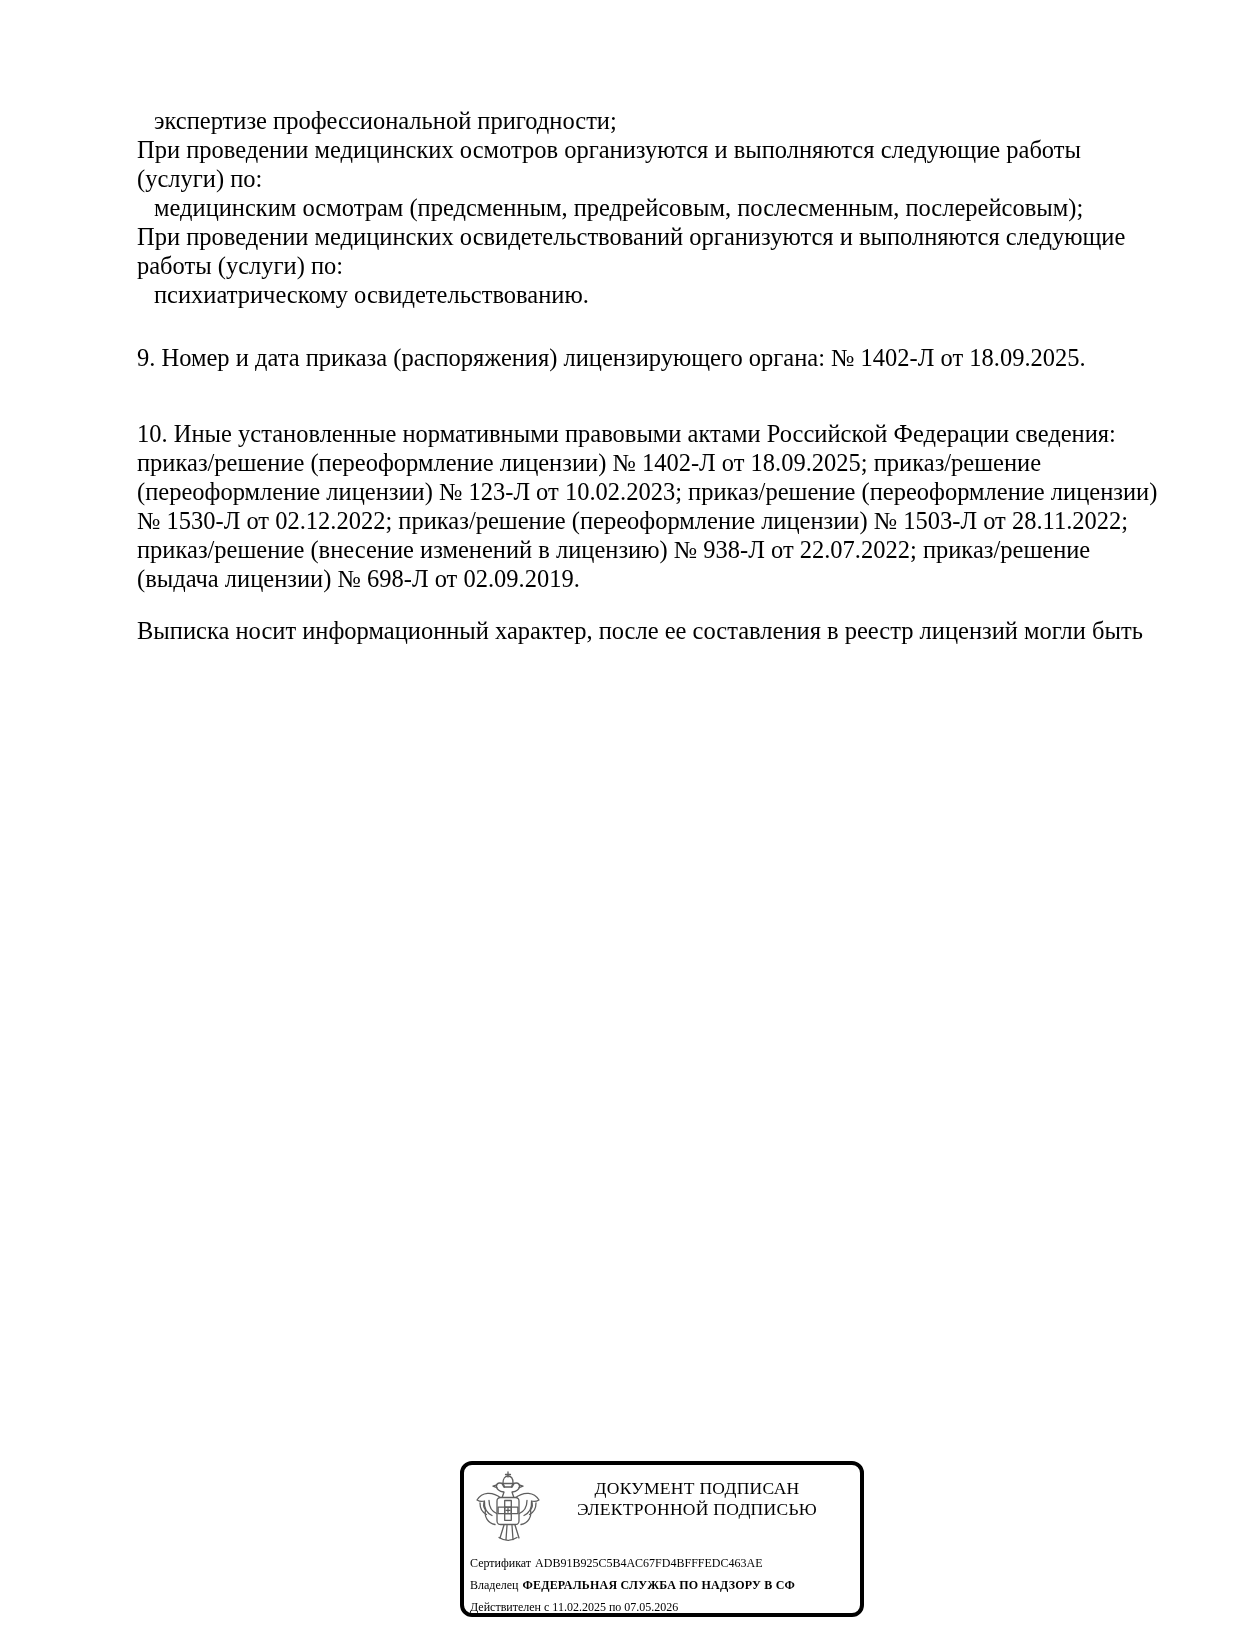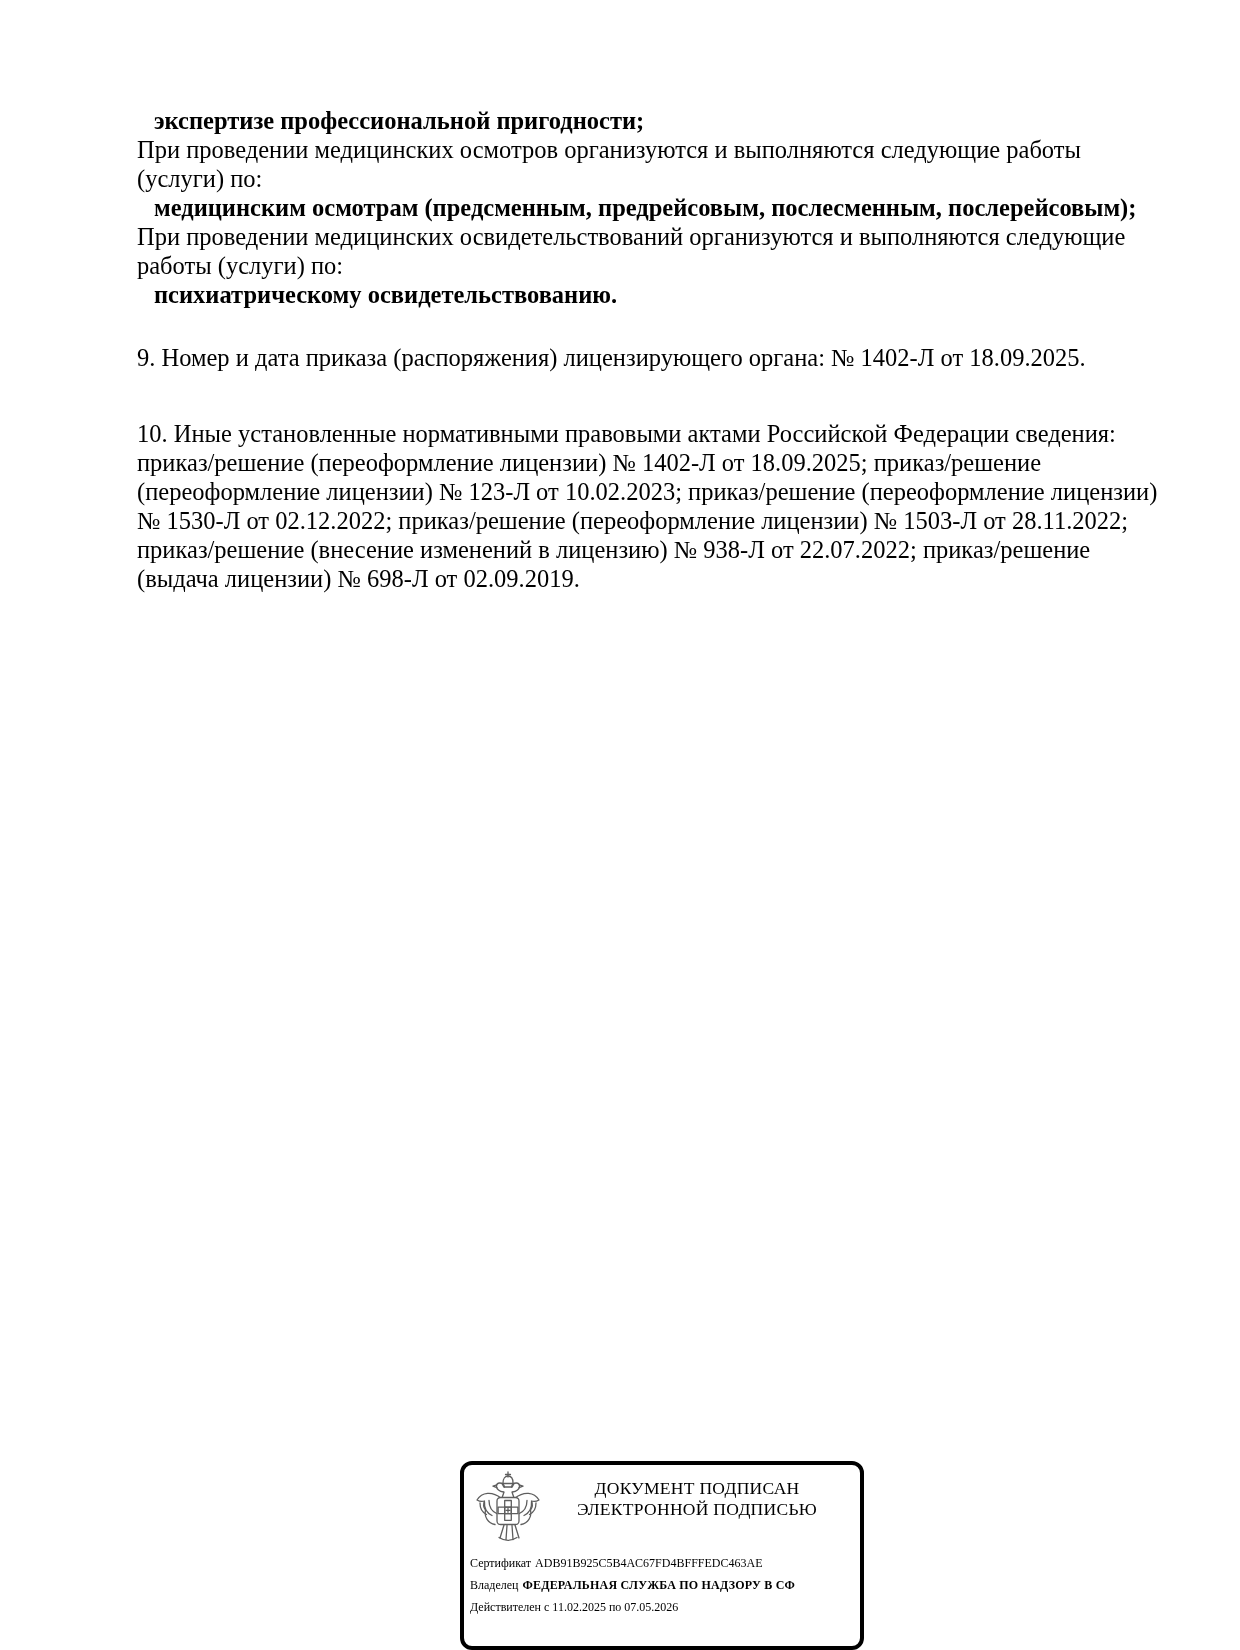--- a/index.html
+++ b/index.html
@@ -10,30 +10,30 @@
     color:#000000;
     font-family:"Liberation Serif","DejaVu Serif",serif;
     overflow:hidden;
   }
   .para{
     position:absolute;left:137px;
     font-size:24.5px;line-height:29px;
     white-space:pre;color:#000000;
   }
   .para .line{height:29px;}
-  .para .line.indent{padding-left:17px;font-weight:bold;}
+  .para .line.indent{padding-left:17px;}
   .p0{top:106px;}
   .p1{top:343px;}
   .p2{top:419px;}
   .p3{top:616px;}
 
   
   .stamp{
     position:absolute;left:460px;top:1461px;
-    width:404px;height:189px;
+    width:404px;height:156px;
     border:4px solid #000000;border-radius:12px;
     box-sizing:border-box;background:#ffffff;
   }
   .emblem{position:absolute;left:9px;top:5px;width:70px;height:74px;}
   .stamp-title{
     position:absolute;left:80px;top:13px;width:306px;
     text-align:center;font-size:17.5px;line-height:21px;
     letter-spacing:0.3px;white-space:nowrap;
   }
   .stamp-info{
@@ -45,21 +45,21 @@
   .own{font-weight:bold;letter-spacing:0.2px;font-family:Liberation Serif, serif;}
 </style>
 </head>
 <body>
 
 <div class="page">
 
   <div class="para p0"><div class="line indent">экспертизе профессиональной пригодности;</div><div class="line">При проведении медицинских осмотров организуются и выполняются следующие работы</div><div class="line">(услуги) по:</div><div class="line indent">медицинским осмотрам (предсменным, предрейсовым, послесменным, послерейсовым);</div><div class="line">При проведении медицинских освидетельствований организуются и выполняются следующие</div><div class="line">работы (услуги) по:</div><div class="line indent">психиатрическому освидетельствованию.</div></div>
   <div class="para p1"><div class="line">9. Номер и дата приказа (распоряжения) лицензирующего органа: № 1402-Л от 18.09.2025.</div></div>
   <div class="para p2"><div class="line">10. Иные установленные нормативными правовыми актами Российской Федерации сведения:</div><div class="line">приказ/решение (переоформление лицензии) № 1402-Л от 18.09.2025; приказ/решение</div><div class="line">(переоформление лицензии) № 123-Л от 10.02.2023; приказ/решение (переоформление лицензии)</div><div class="line">№ 1530-Л от 02.12.2022; приказ/решение (переоформление лицензии) № 1503-Л от 28.11.2022;</div><div class="line">приказ/решение (внесение изменений в лицензию) № 938-Л от 22.07.2022; приказ/решение</div><div class="line">(выдача лицензии) № 698-Л от 02.09.2019.</div></div>
-  <div class="para p3"></div>
+  <div class="para p3"><div class="line">Выписка носит информационный характер, после ее составления в реестр лицензий могли быть</div></div>
 
   <div class="stamp">
 
     <svg class="emblem" viewBox="0 0 70 74" xmlns="http://www.w3.org/2000/svg" aria-hidden="true">
       <g stroke="#5e5e5e" fill="none" stroke-width="1.3" stroke-linejoin="round" stroke-linecap="round">
 
         <path d="M35 2v5M32.5 4.5h5"></path>
 
         <path d="M30 13c0-4.5 2.2-7 5-7s5 2.5 5 7"></path>
         <path d="M29 13.5h12l-1.8 3.5h-8.4z"></path>

